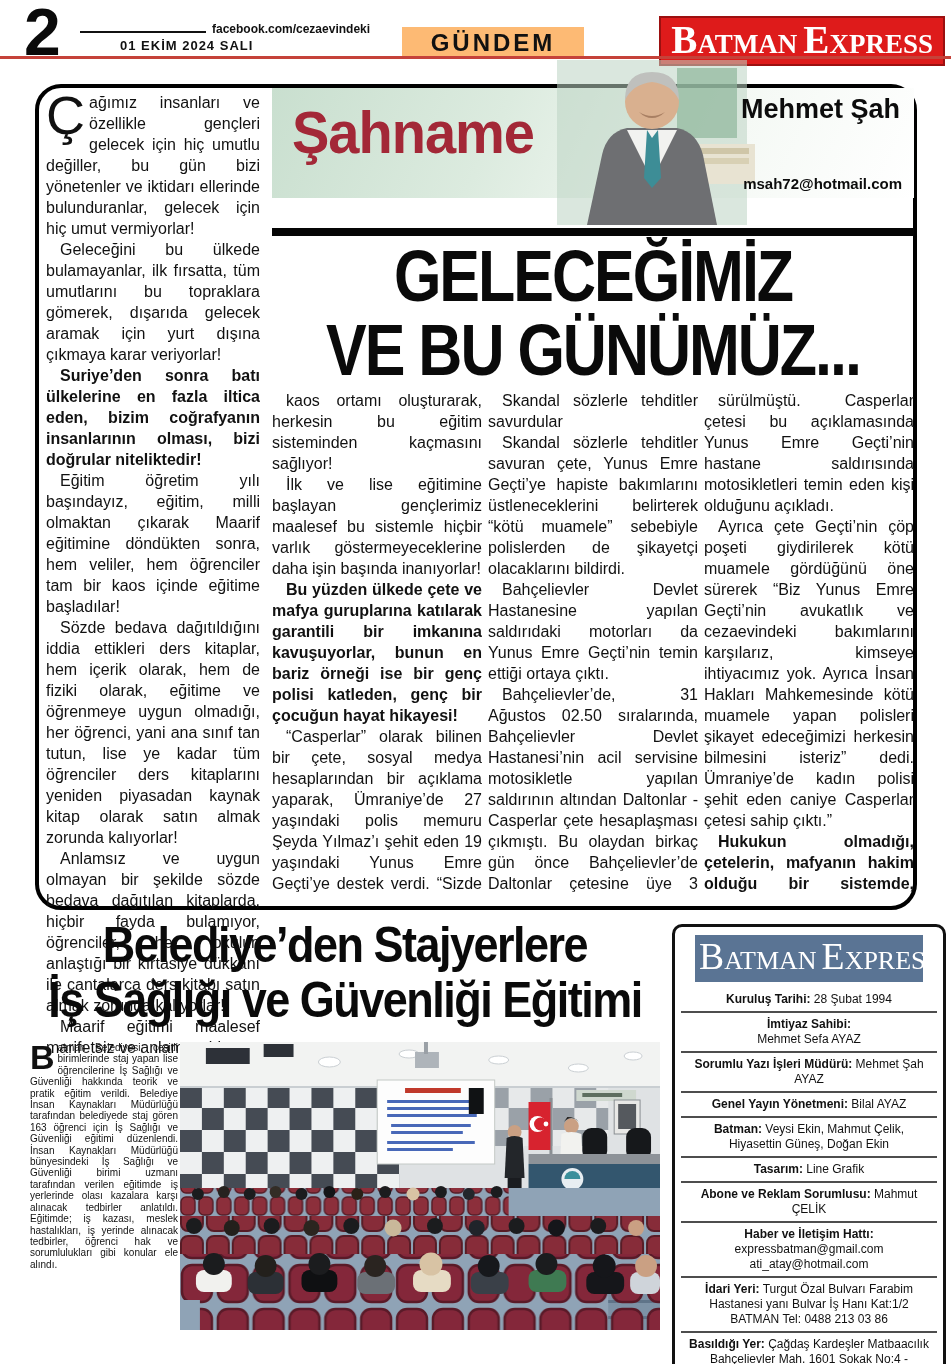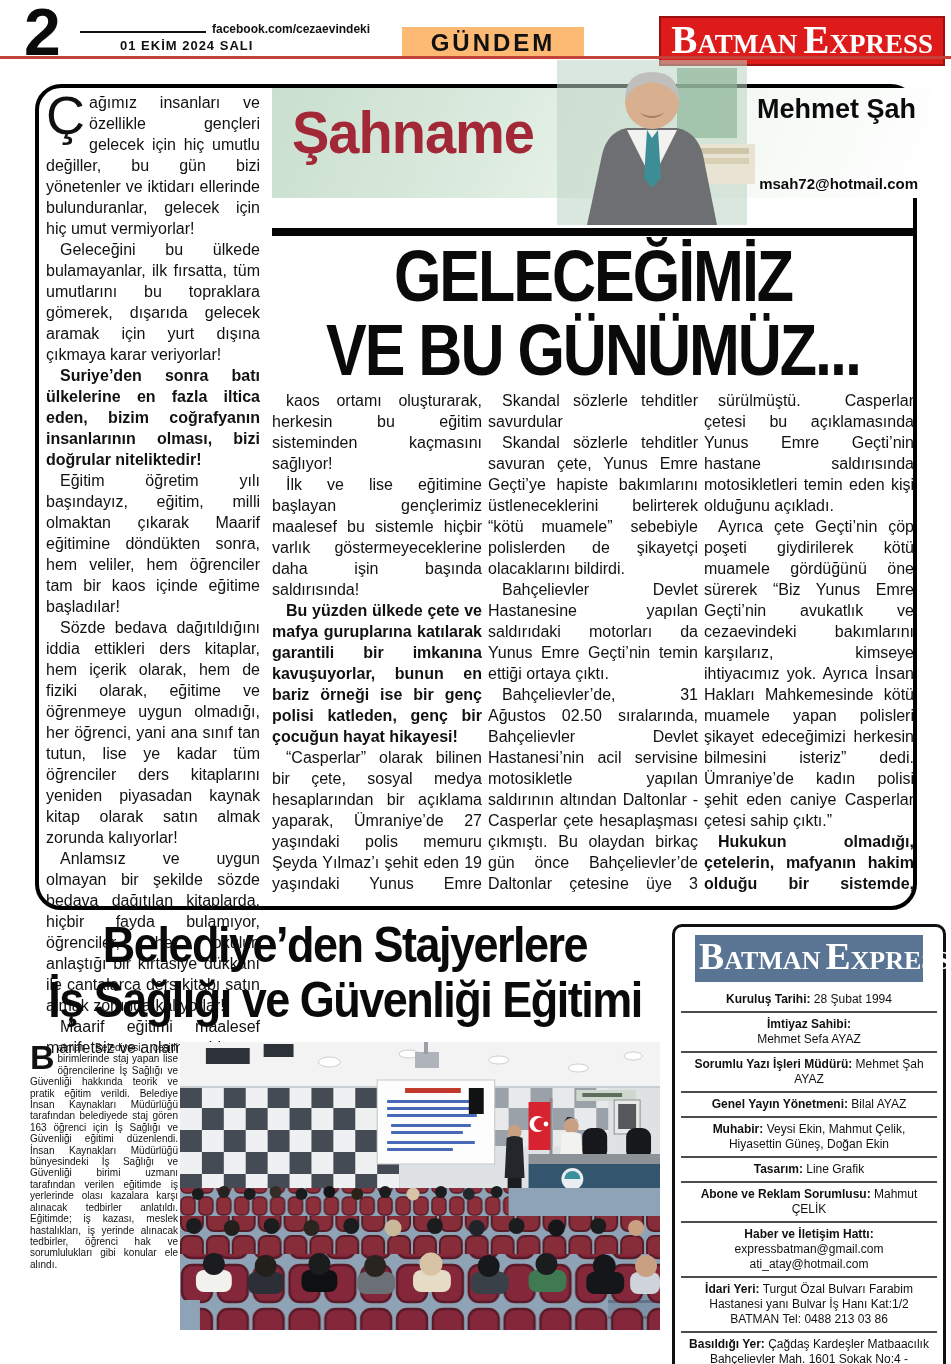--- a/index.html
+++ b/index.html
@@ -27,21 +27,21 @@
                  border:4px solid #000;border-radius:26px;}
   .col1{position:absolute;left:46px;top:92px;width:214px;height:800px;
         font-size:16px;line-height:21px;text-align:justify;}
   .para{margin:0;text-indent:14px;}
   .para.b{font-weight:700;}
   .para.dc{text-indent:0;}
   .dropcap{float:left;font-size:54px;line-height:42px;padding:2px 4px 0 0;font-weight:400;}
   .dropcap.small{font-size:34px;line-height:28px;padding:1px 3px 0 0;font-weight:700;}
 
   .colhead{position:absolute;left:272px;top:88px;width:642px;height:110px;
-           background:linear-gradient(115deg,#c9dfcf 0%,#dcebdf 35%,#f3f8f3 65%,#ffffff 100%);padding-left:16px;}
+           background:linear-gradient(115deg,#c9dfcf 0%,#dcebdf 35%,#f3f8f3 65%,#ffffff 100%);}
   .colhead-title{position:absolute;left:20px;top:10px;font-size:56px;font-weight:800;color:#a32837;
                  letter-spacing:-1px;transform:scaleY(1.05);transform-origin:left top;}
   .author-figure{position:absolute;left:255px;top:-28px;width:250px;height:165px;overflow:visible;}
   .author-first{position:absolute;right:14px;top:6px;font-size:27px;font-weight:800;color:#0c0c0c;}
   .author-last{position:absolute;right:12px;top:34px;font-size:52px;font-weight:800;color:#0c0c0c;letter-spacing:1px;}
   .author-email{position:absolute;right:12px;bottom:6px;font-size:15px;font-weight:600;color:#0c0c0c;}
   .black-bar{position:absolute;left:272px;top:228px;width:642px;height:8px;background:#050505;}
 
   .headline{position:absolute;left:276px;top:240px;width:634px;text-align:center;font-weight:800;
             color:#0a0a0a;letter-spacing:-2px;transform:scaleY(1.18);transform-origin:center top;}
@@ -57,21 +57,21 @@
   .bel-headline .l{font-size:45px;line-height:50px;white-space:nowrap;}
   .bel-text{position:absolute;left:30px;top:1042px;width:148px;font-size:10px;line-height:11.4px;
             text-align:justify;font-weight:500;}
   .photo{position:absolute;left:180px;top:1042px;width:480px;height:288px;overflow:hidden;background:#cfd3d6;}
   .photo svg{display:block;width:100%;height:100%;}
 
   
   .imprint-wrap{position:absolute;left:672px;top:924px;width:274px;}
   .imprint-box{border:3px solid #111;border-radius:10px;background:#fff;padding:6px 6px 2px 6px;}
   .imprint-logo{background:#5a7494;color:#fff;text-align:center;margin:2px 14px 6px 14px;padding:3px 4px 6px 4px;
-                font-family:"Liberation Serif",serif;font-weight:700;font-size:26px;white-space:nowrap;}
+                font-family:"Liberation Serif",serif;font-weight:400;font-size:26px;white-space:nowrap;}
   .imprint-logo .logo-word+.logo-word{margin-left:5px;}
   .imp-row{padding:4px 4px;border-bottom:2px solid #4d4d4d;text-align:center;font-size:12px;line-height:15px;}
   .imp-row:last-child{border-bottom:none;}
   .imp-line .b{font-weight:700;}
 </style>
 </head>
 <body>
 
 <div class="page" data-interactable="false">
 
@@ -118,21 +118,21 @@
   <div class="black-bar" data-interactable="false"></div>
 
   <div class="headline" data-interactable="false">
     <div class="l" data-interactable="false">GELECEĞİMİZ</div>
     <div class="l" data-interactable="false">VE BU GÜNÜMÜZ...</div>
   </div>
 
   <div class="body-cols" data-interactable="false">
     <div class="bcol" data-interactable="false">
         <p class="para" data-interactable="false">kaos ortamı oluşturarak, herkesin bu eğitim sisteminden kaçmasını sağlıyor!</p>
-        <p class="para" data-interactable="false">İlk ve lise eğitimine başlayan gençlerimiz maalesef bu sistemle hiçbir varlık göstermeyeceklerine daha işin başında saldırısında!</p>
+        <p class="para" data-interactable="false">İlk ve lise eğitimine başlayan gençlerimiz maalesef bu sistemle hiçbir varlık göstermeyeceklerine daha işin başında inanıyorlar!</p>
         <p class="para b" data-interactable="false">Bu yüzden ülkede çete ve mafya guruplarına katılarak garantili bir imkanına kavuşuyorlar, bunun en bariz örneği ise bir genç polisi katleden, genç bir çocuğun hayat hikayesi!</p>
         <p class="para" data-interactable="false">“Casperlar” olarak bilinen bir çete, sosyal medya hesaplarından bir açıklama yaparak, Ümraniye’de 27 yaşındaki polis memuru Şeyda Yılmaz’ı şehit eden 19 yaşındaki Yunus Emre Geçti’ye destek verdi. “Sizde memur, bizde kardeş bitmez” mesajını paylaşan çete, devleti küstah bir üslupla hedef aldı.</p>
       </div>
     <div class="bcol" data-interactable="false">
         <p class="para" data-interactable="false">Skandal sözlerle tehditler savurdular</p>
         <p class="para" data-interactable="false">Skandal sözlerle tehditler savuran çete, Yunus Emre Geçti’ye hapiste bakımlarını üstleneceklerini belirterek “kötü muamele” sebebiyle polislerden de şikayetçi olacaklarını bildirdi.</p>
         <p class="para" data-interactable="false">Bahçelievler Devlet Hastanesine yapılan saldırıdaki motorları da Yunus Emre Geçti’nin temin ettiği ortaya çıktı.</p>
         <p class="para" data-interactable="false">Bahçelievler’de, 31 Ağustos 02.50 sıralarında, Bahçelievler Devlet Hastanesi’nin acil servisine motosikletle yapılan saldırının altından Daltonlar - Casperlar çete hesaplaşması çıkmıştı. Bu olaydan birkaç gün önce Bahçelievler’de Daltonlar çetesine üye 3 kişiye saldırı düzenlenmişti. Bunun daha öncesinde ise Casperlar çetesine saldırı yapıldığı iki çetenin hesaplaşmayı sürdürdüğü öne</p>
       </div>
     <div class="bcol" data-interactable="false">
@@ -304,21 +304,21 @@
             <div class="imp-line"><span class="b">İmtiyaz Sahibi:</span></div>
             <div class="imp-line"><span>Mehmet Sefa AYAZ</span></div>
           </div>
           <div class="imp-row" data-interactable="false">
             <div class="imp-line"><span class="b">Sorumlu Yazı İşleri Müdürü:</span><span> Mehmet Şah AYAZ</span></div>
           </div>
           <div class="imp-row" data-interactable="false">
             <div class="imp-line"><span class="b">Genel Yayın Yönetmeni:</span><span> Bilal AYAZ</span></div>
           </div>
           <div class="imp-row" data-interactable="false">
-            <div class="imp-line"><span class="b">Muhabir:</span><span> Veysi Ekin, Mahmut Çelik,</span></div>
+            <div class="imp-line"><span class="b">Batman:</span><span> Veysi Ekin, Mahmut Çelik,</span></div>
             <div class="imp-line"><span>Hiyasettin Güneş, Doğan Ekin</span></div>
           </div>
           <div class="imp-row" data-interactable="false">
             <div class="imp-line"><span class="b">Tasarım:</span><span> Line Grafik</span></div>
           </div>
           <div class="imp-row" data-interactable="false">
             <div class="imp-line"><span class="b">Abone ve Reklam Sorumlusu:</span><span> Mahmut ÇELİK</span></div>
           </div>
           <div class="imp-row" data-interactable="false">
             <div class="imp-line"><span class="b">Haber ve İletişim Hattı:</span></div>

